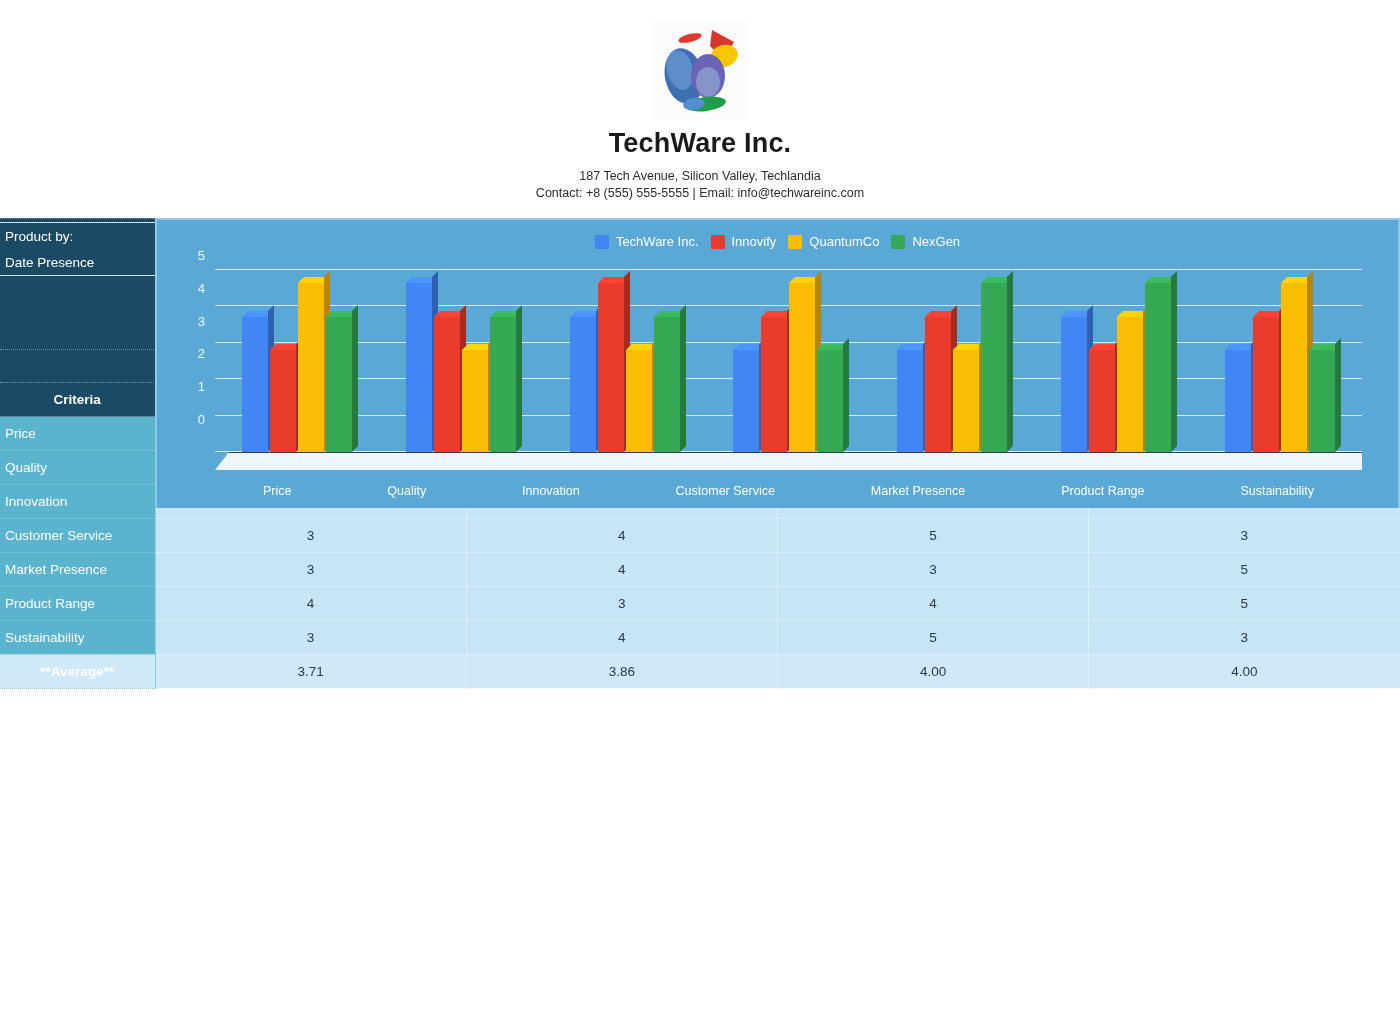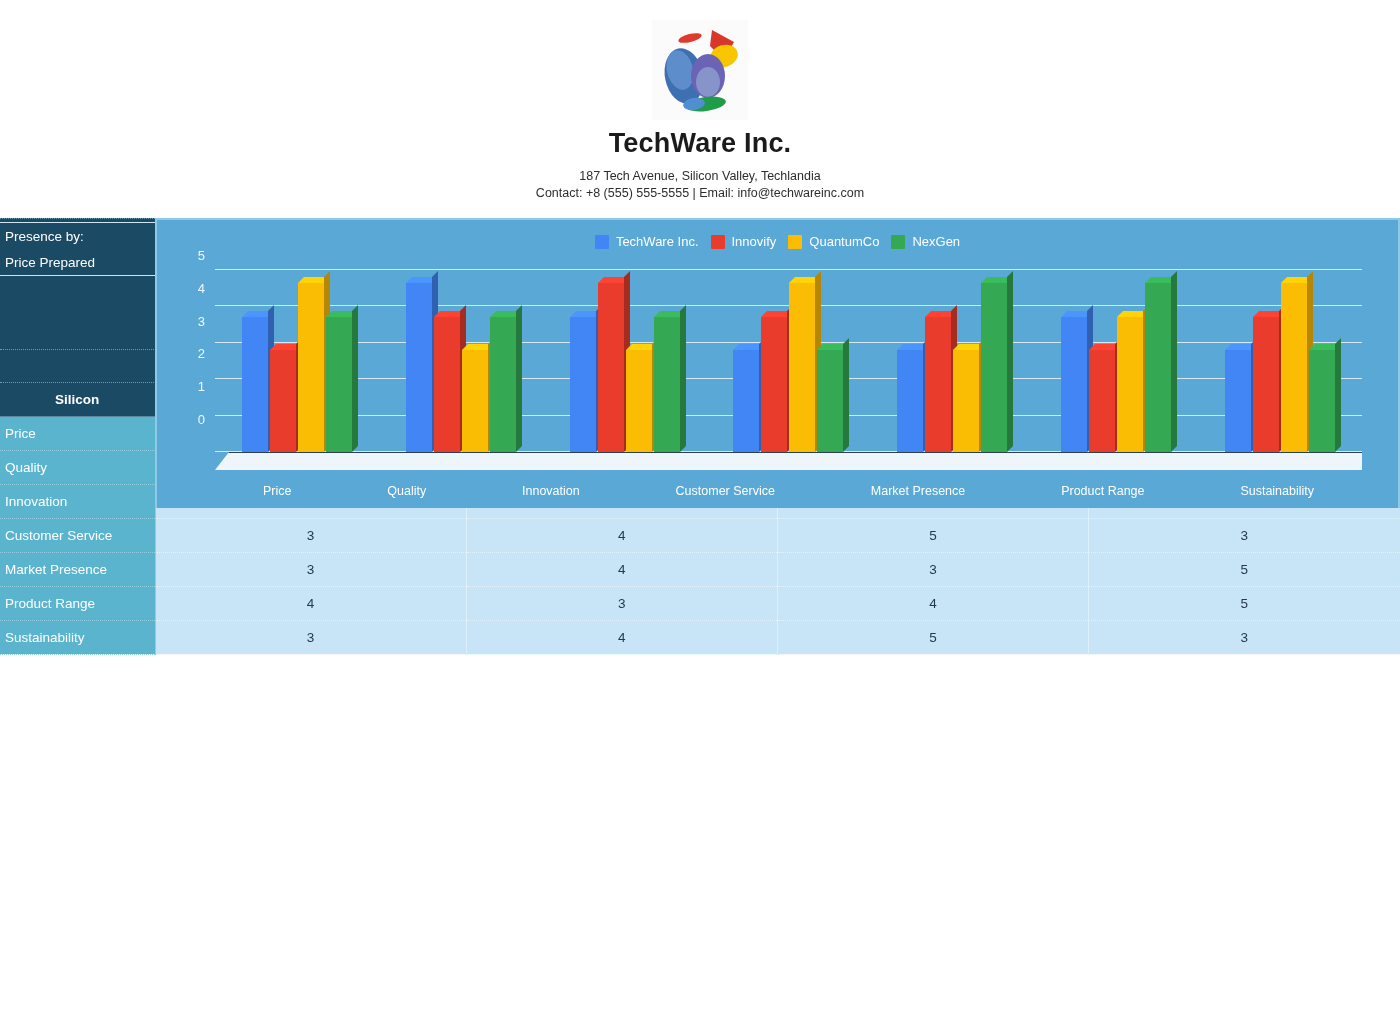--- a/index.html
+++ b/index.html
@@ -254,44 +254,44 @@
       <ellipse cx="42" cy="84" rx="11" ry="6" transform="rotate(-8 42 84)" fill="#4f8fd0"></ellipse>
     </svg>
   </div>
   <div class="company-name">TechWare Inc.</div>
   <div class="company-addr">187 Tech Avenue, Silicon Valley, Techlandia</div>
   <div class="company-contact">Contact: +8 (555) 555-5555 | Email: info@techwareinc.com</div>
 </div>
 
 <div class="prepared">
   <div class="prepared-row">
-    <div class="prepared-label">Presence by:</div>
+    <div class="prepared-label">Product by:</div>
     <div class="prepared-value">Caleb Hayes</div>
   </div>
   <div class="prepared-row">
-    <div class="prepared-label">Price Prepared</div>
+    <div class="prepared-label">Date Presence</div>
     <div class="prepared-value">1/1/2024</div>
   </div>
 </div>
 
 <div class="matrix">
   <div class="matrix-title">COMPETITIVE MATRIX</div>
   <div class="matrix-sub">Enter you score from 1 to 5</div>
 
   <table class="grid">
     <colgroup>
         <col class="c0">
         <col class="cx">
         <col class="cx">
         <col class="cx">
         <col class="cx">
       </colgroup>
     <thead>
       <tr class="hdr">
-        <th>Silicon</th>
+        <th>Criteria</th>
         <th>TechWare Inc.</th>
         <th>Innovify</th>
         <th>QuantumCo</th>
         <th>NexGen</th>
       </tr>
     </thead>
     <tbody id="matrix-body">
         <tr>
           <td class="rowlabel">Price</td>
           <td>4</td>
@@ -333,20 +333,27 @@
           <td>3</td>
           <td>4</td>
           <td>5</td>
         </tr>
         <tr>
           <td class="rowlabel">Sustainability</td>
           <td>3</td>
           <td>4</td>
           <td>5</td>
           <td>3</td>
+        </tr>
+        <tr class="avg">
+          <td class="rowlabel">**Average**</td>
+          <td>3.71</td>
+          <td>3.86</td>
+          <td>4.00</td>
+          <td>4.00</td>
         </tr>
       </tbody>
   </table>
 </div>
 
 <div class="viz-wrap">
   <div class="viz-label">Visualization</div>
   <div class="chart-area">
     <div class="legend" id="chart-legend">
         <div class="legend-item">

